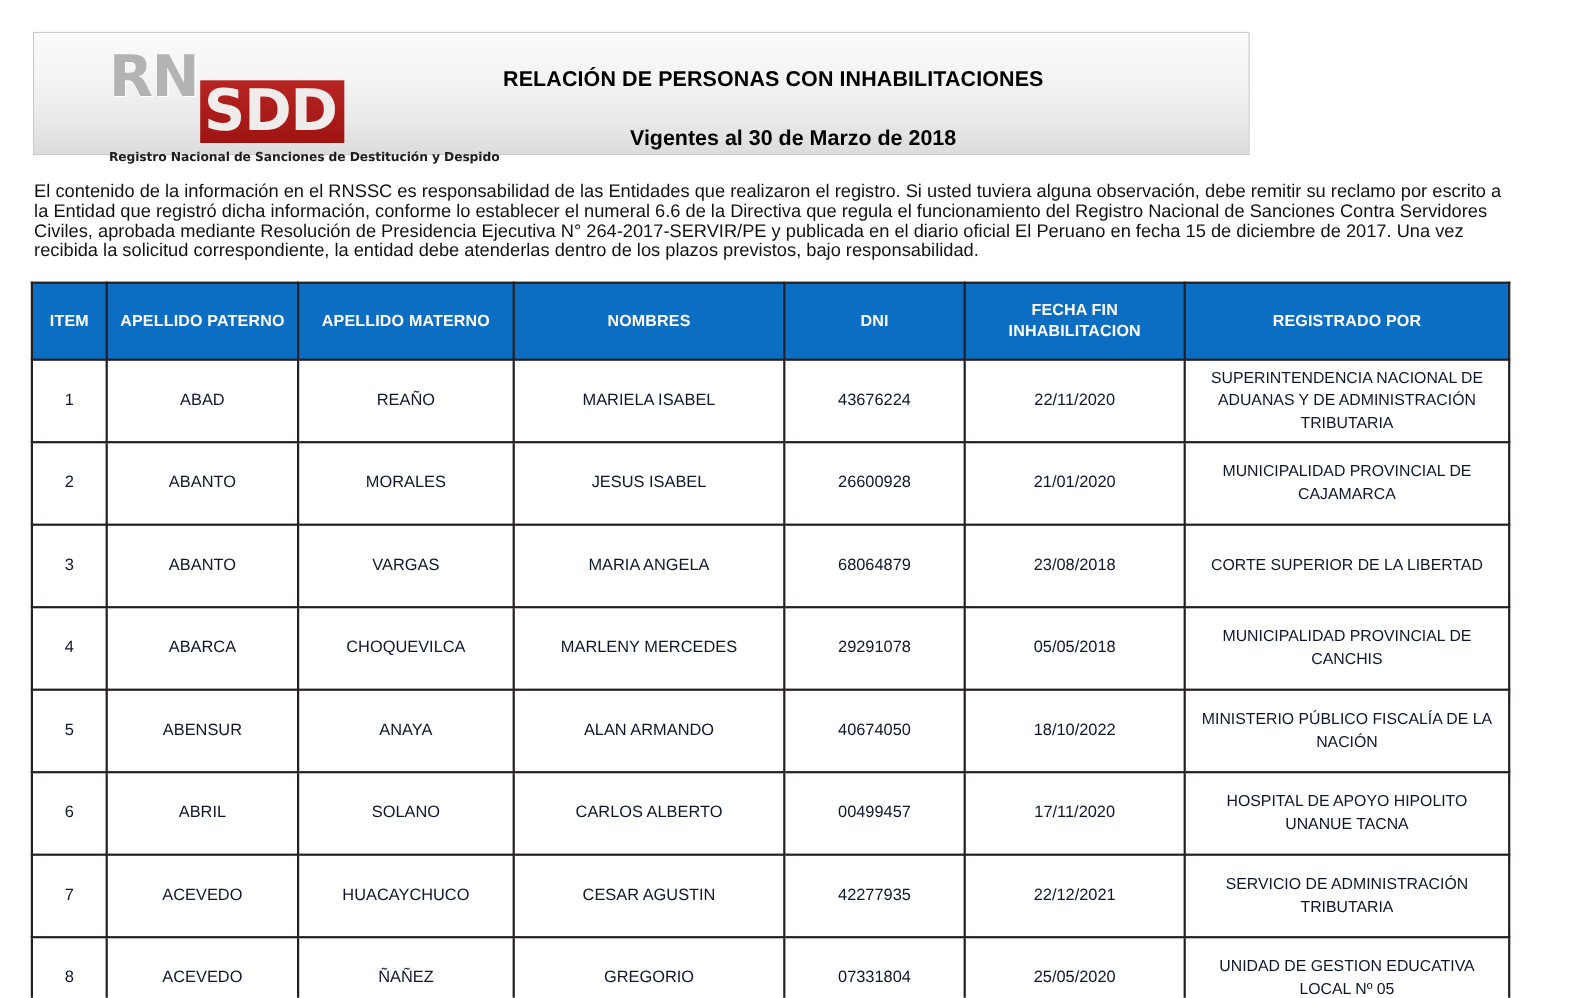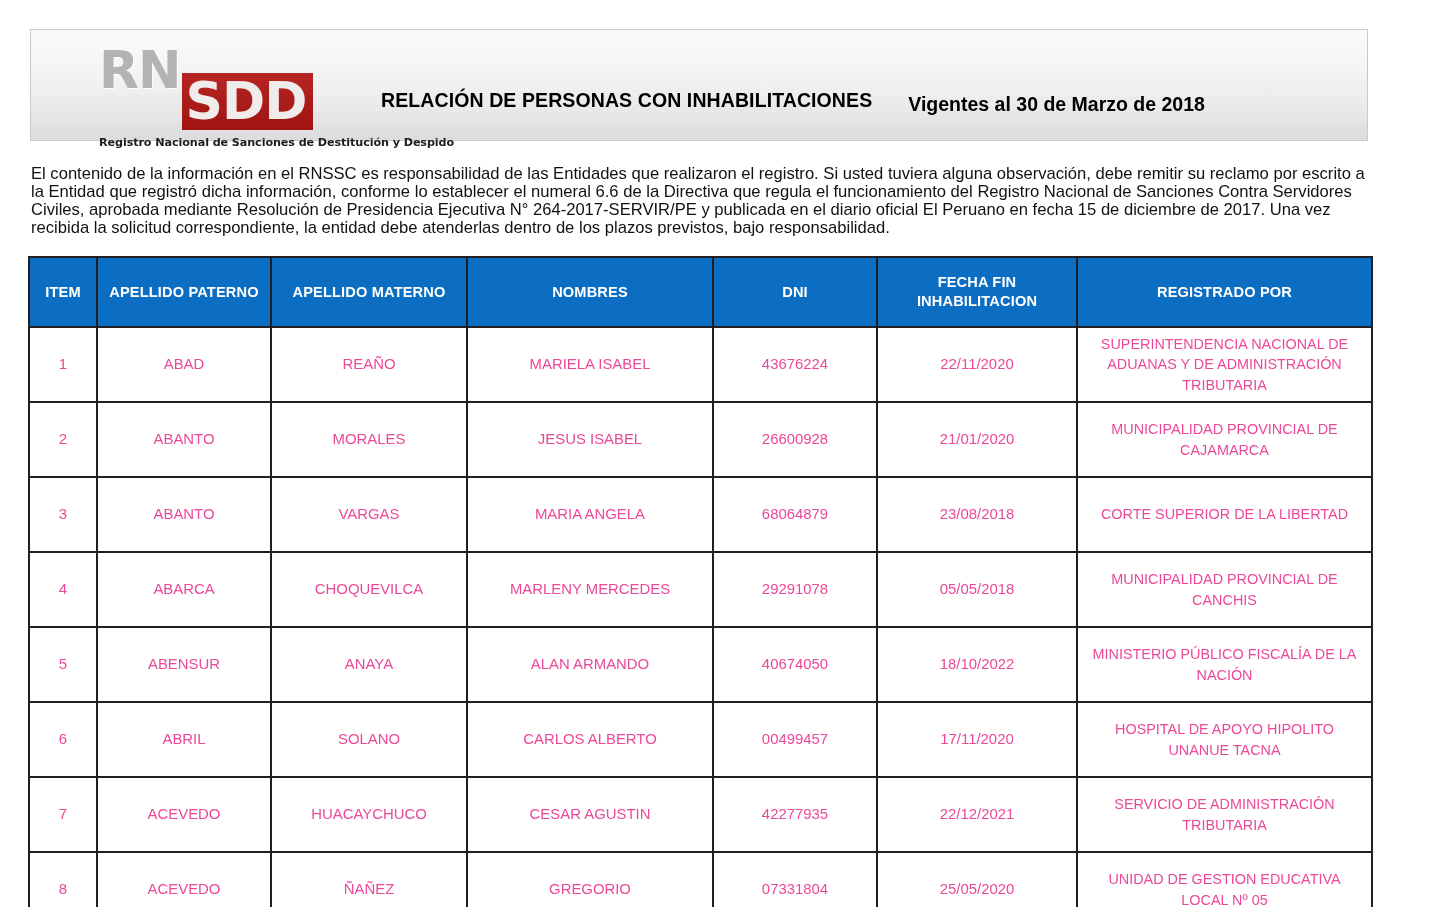--- a/index.html
+++ b/index.html
@@ -20,21 +20,21 @@
     height: 907px;
     box-sizing: border-box;
     padding: 0;
   }
 
   
   .masthead {
     position: absolute;
     left: 30px;
     top: 29px;
-    width: 1338px;
+    width: 1106px;
     height: 112px;
     box-sizing: border-box;
     border: 1px solid #c9c9c9;
     background: linear-gradient(180deg, #fbfbfb 0%, #f3f3f3 42%, #e9e9e9 72%, #dcdcdc 100%);
     display: flex;
     align-items: stretch;
   }
   .logo-block {
     width: 350px;
     flex: 0 0 350px;
@@ -75,25 +75,26 @@
     font-family: "DejaVu Sans", sans-serif;
     font-weight: 700;
     font-size: 11.2px;
     letter-spacing: -0.1px;
     color: #1d1d1d;
     white-space: nowrap;
   }
   .title-block {
     flex: 1 1 auto;
     display: flex;
-    flex-direction: row;
+    flex-direction: column;
     align-items: center;
     justify-content: flex-start;
     padding-top: 31px;
     padding-right: 110px;
+    gap: 24px;
   }
   .title-main {
     font-family: "Liberation Sans", sans-serif;
     font-weight: 700;
     font-size: 19.5px;
     letter-spacing: 0.1px;
     color: #000000;
     white-space: nowrap;
   }
   .title-sub {
@@ -149,21 +150,21 @@
     letter-spacing: 0.15px;
     text-align: center;
     vertical-align: middle;
     height: 60px;
     padding: 4px 5px;
     border: 2px solid #231f20;
     line-height: 1.28;
   }
   table.reg td {
     background: #ffffff;
-    color: #ec4899;
+    color: #0f172a;
     font-family: "Liberation Sans", sans-serif;
     font-size: 14.9px;
     text-align: center;
     vertical-align: middle;
     height: 63px;
     padding: 5px 7px;
     border: 2px solid #231f20;
     line-height: 1.38;
   }
   table.reg td.item { font-size: 15px; }

